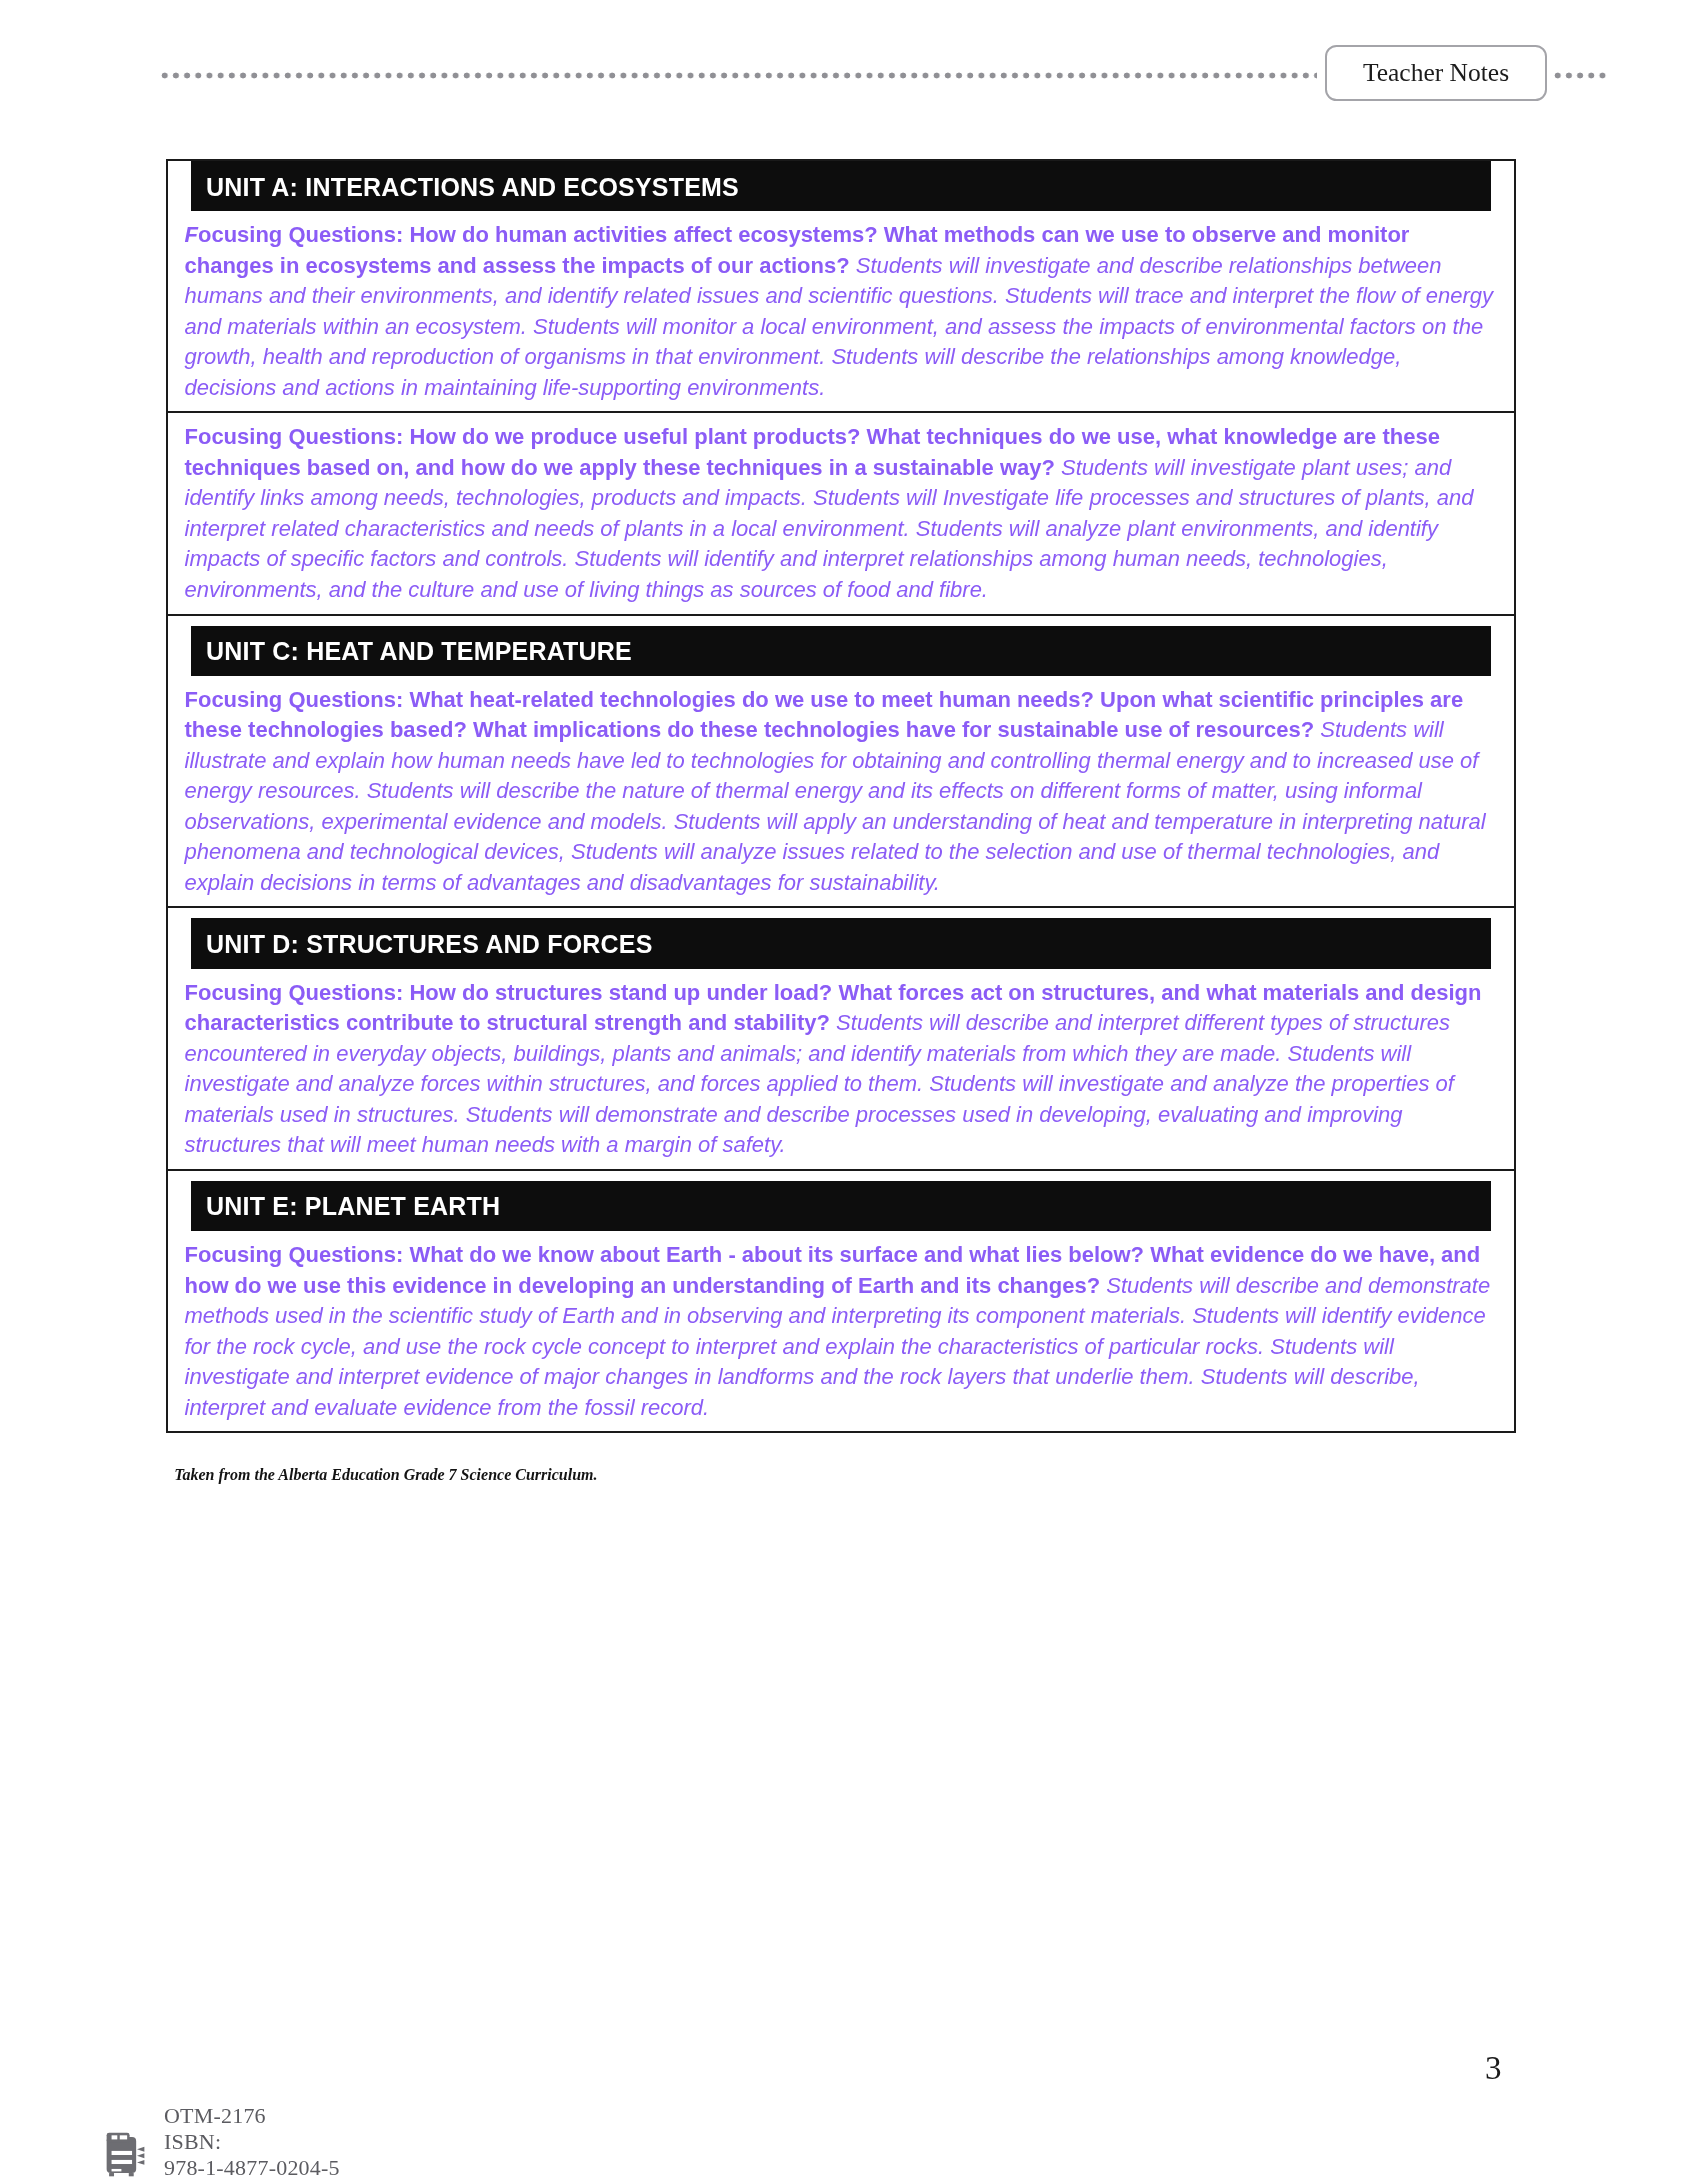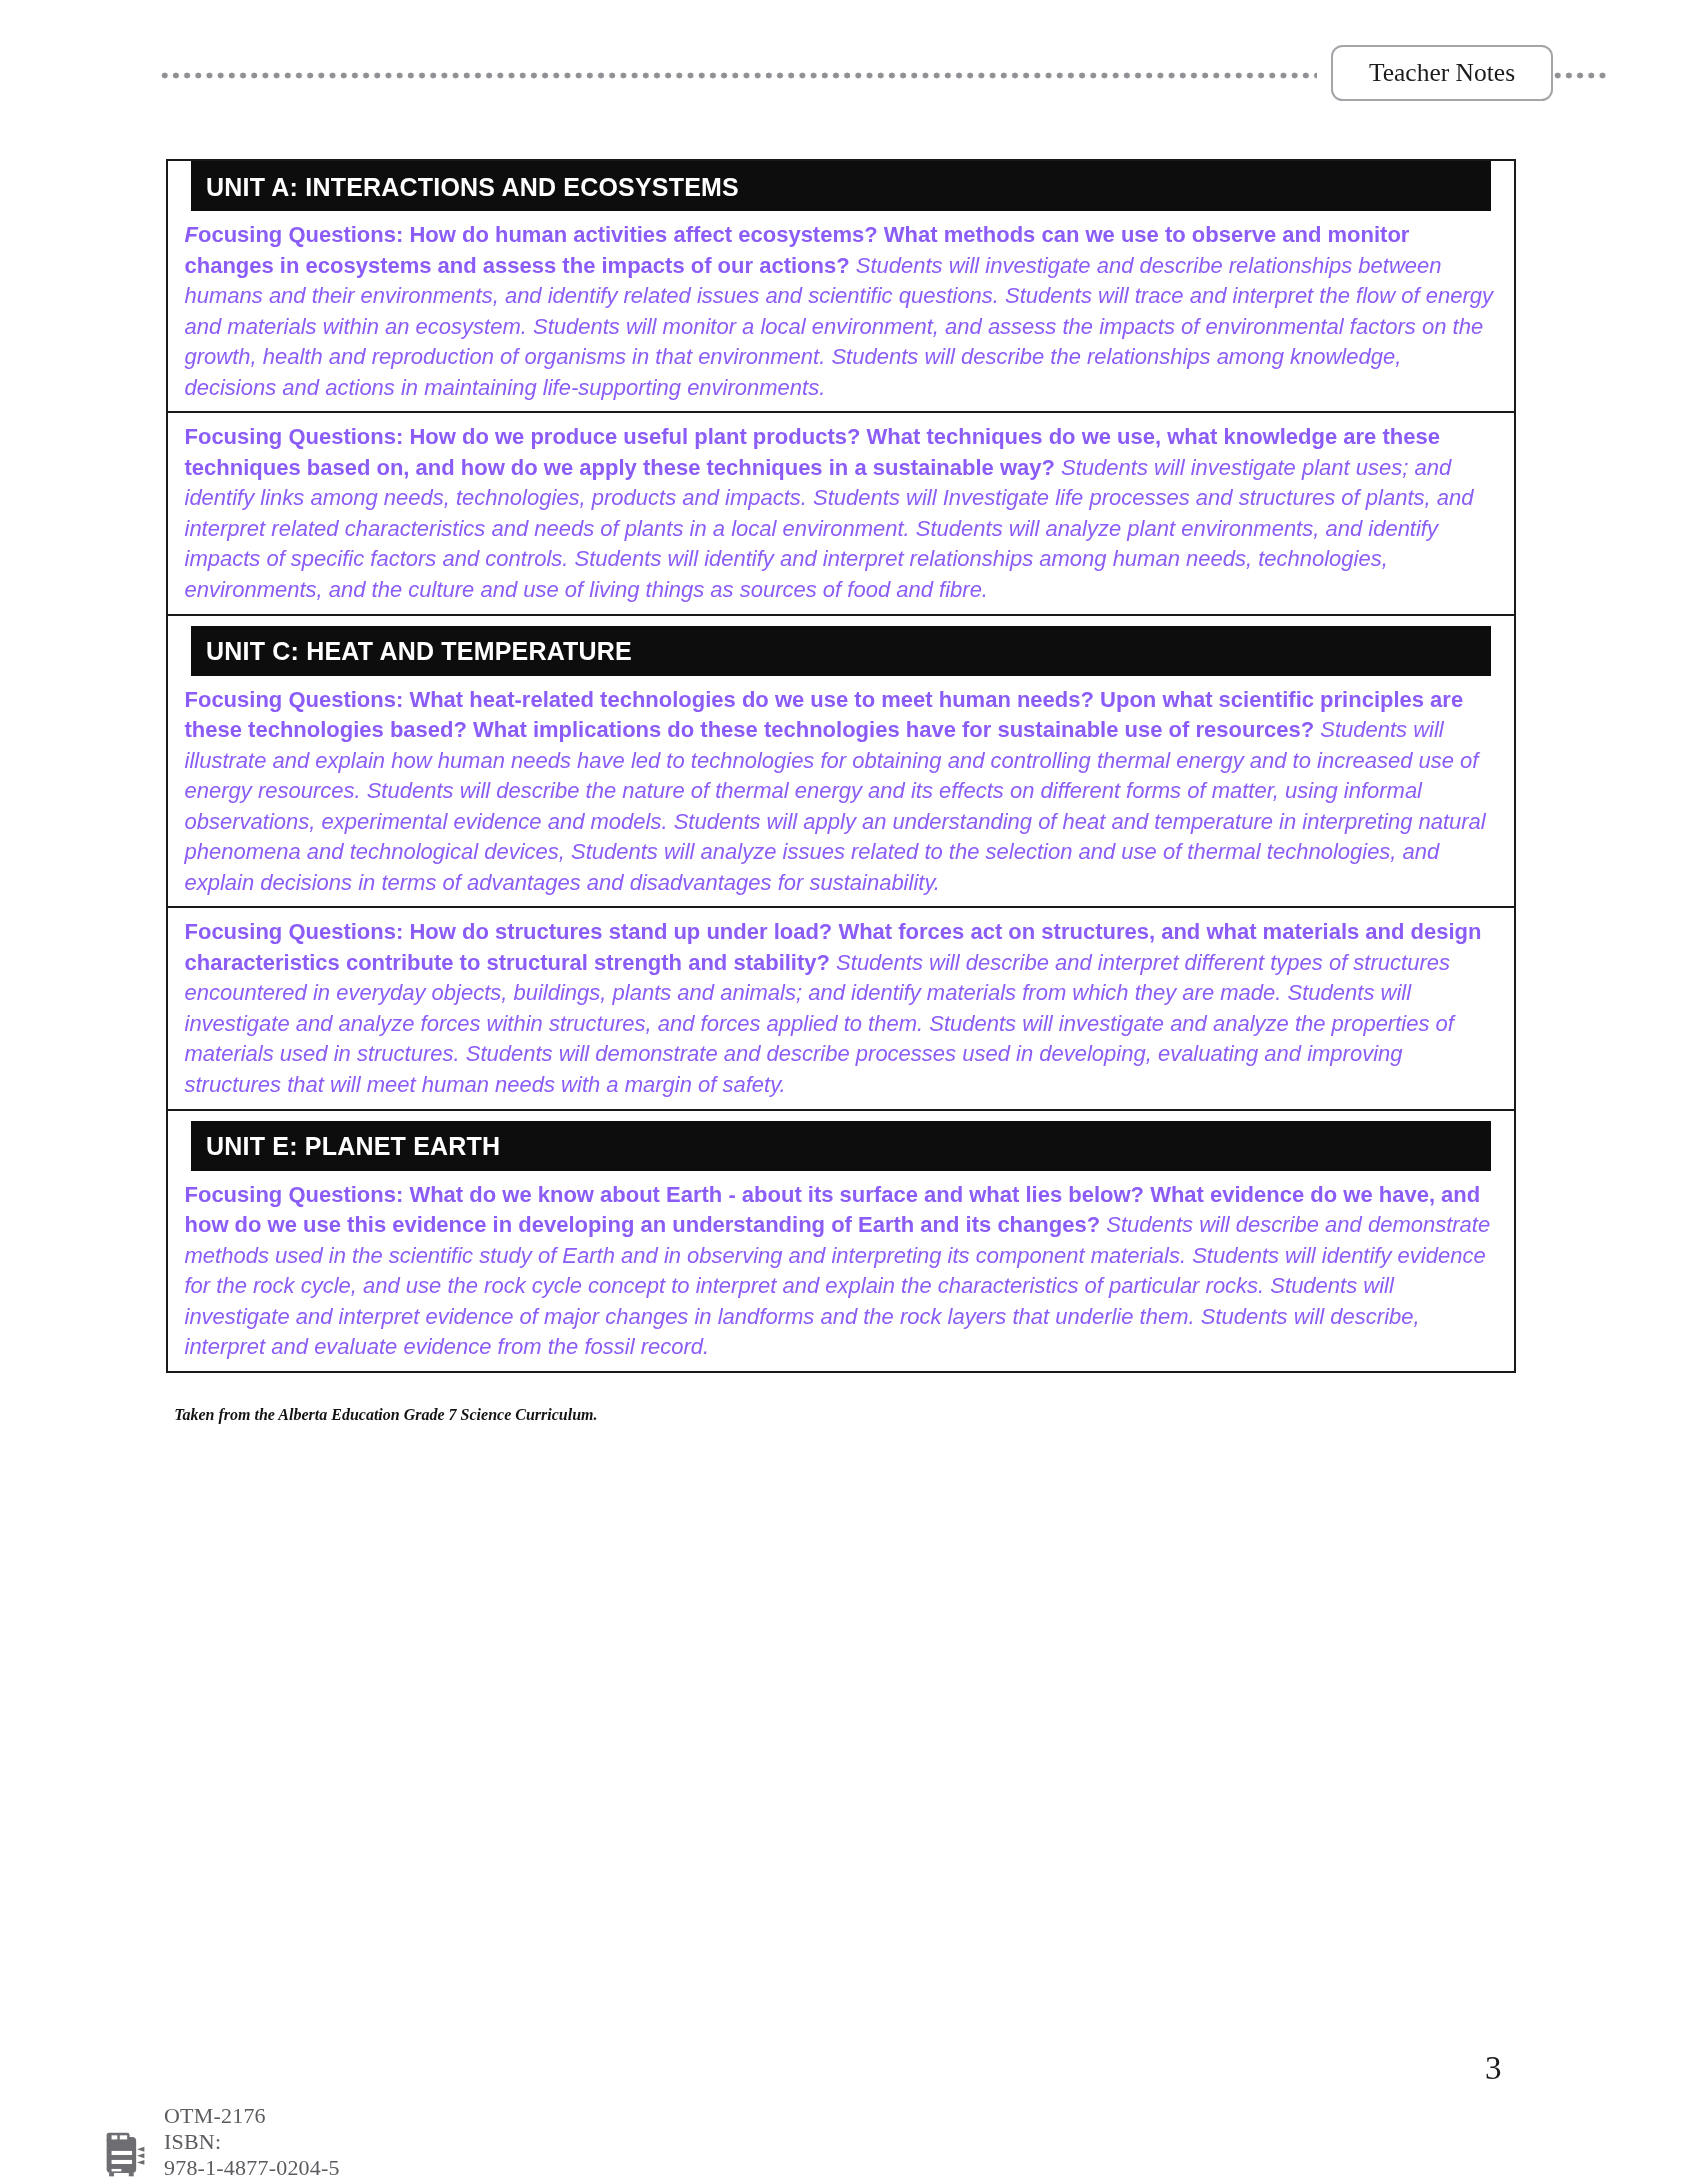--- a/index.html
+++ b/index.html
@@ -20,21 +20,21 @@
   .dotline.left  { left:161px;  width:1156px; }
   .dotline.right { left:1554px; width:56px; }
 
   .teacher-tab {
     position:absolute; left:1325px; top:45px;
     width:222px; height:56px; box-sizing:border-box;
     background:#ffffff;
     border:2.5px solid #a4a4a9; border-radius:11.5px;
     display:flex; align-items:center; justify-content:center;
     font-family:"Liberation Serif", serif;
-    font-size:25.5px; color:#1c1c1c;margin-left:6px;
+    font-size:25.5px; color:#1c1c1c;
   }
 
   
   .doc { position:absolute; left:166px; top:159px; width:1350px; }
 
   .units { border:2.5px solid #1a1a1a; box-sizing:border-box; background:#fff; }
   .unit + .unit { border-top:2.5px solid #1a1a1a; }
 
   .unit-bar {
     background:#0d0d0d; color:#ffffff;
@@ -99,20 +99,21 @@
         <div class="unit-body"><span class="q"><em class="lead-italic">F</em>ocusing Questions: How do human activities affect ecosystems? What methods can we use to observe and monitor changes in ecosystems and assess the impacts of our actions?</span> <span class="desc">Students will investigate and describe relationships between humans and their environments, and identify related issues and scientific questions. Students will trace and interpret the flow of energy and materials within an ecosystem. Students will monitor a local environment, and assess the impacts of environmental factors on the growth, health and reproduction of organisms in that environment. Students will describe the relationships among knowledge, decisions and actions in maintaining life-supporting environments.</span></div>
       </section>
       <section class="unit">
         <div class="unit-body"><span class="q">Focusing Questions: How do we produce useful plant products? What techniques do we use, what knowledge are these techniques based on, and how do we apply these techniques in a sustainable way?</span> <span class="desc">Students will investigate plant uses; and identify links among needs, technologies, products and impacts. Students will Investigate life processes and structures of plants, and interpret related characteristics and needs of plants in a local environment. Students will analyze plant environments, and identify impacts of specific factors and controls. Students will identify and interpret relationships among human needs, technologies, environments, and the culture and use of living things as sources of food and fibre.</span></div>
       </section>
       <section class="unit">
         <div class="unit-bar">UNIT C: HEAT AND TEMPERATURE</div>
         <div class="unit-body"><span class="q">Focusing Questions: What heat-related technologies do we use to meet human needs? Upon what scientific principles are these technologies based? What implications do these technologies have for sustainable use of resources?</span> <span class="desc">Students will illustrate and explain how human needs have led to technologies for obtaining and controlling thermal energy and to increased use of energy resources. Students will describe the nature of thermal energy and its effects on different forms of matter, using informal observations, experimental evidence and models. Students will apply an understanding of heat and temperature in interpreting natural phenomena and technological devices, Students will analyze issues related to the selection and use of thermal technologies, and explain decisions in terms of advantages and disadvantages for sustainability.</span></div>
       </section>
       <section class="unit">
+        <div class="unit-bar">UNIT D: STRUCTURES AND FORCES</div>
         <div class="unit-body"><span class="q">Focusing Questions: How do structures stand up under load? What forces act on structures, and what materials and design characteristics contribute to structural strength and stability?</span> <span class="desc">Students will describe and interpret different types of structures encountered in everyday objects, buildings, plants and animals; and identify materials from which they are made. Students will investigate and analyze forces within structures, and forces applied to them. Students will investigate and analyze the properties of materials used in structures. Students will demonstrate and describe processes used in developing, evaluating and improving structures that will meet human needs with a margin of safety.</span></div>
       </section>
       <section class="unit">
         <div class="unit-bar">UNIT E: PLANET EARTH</div>
         <div class="unit-body"><span class="q">Focusing Questions: What do we know about Earth - about its surface and what lies below? What evidence do we have, and how do we use this evidence in developing an understanding of Earth and its changes?</span> <span class="desc">Students will describe and demonstrate methods used in the scientific study of Earth and in observing and interpreting its component materials. Students will identify evidence for the rock cycle, and use the rock cycle concept to interpret and explain the characteristics of particular rocks. Students will investigate and interpret evidence of major changes in landforms and the rock layers that underlie them. Students will describe, interpret and evaluate evidence from the fossil record.</span></div>
       </section>
     </div>
   <p class="caption">Taken from the Alberta Education Grade 7 Science Curriculum.</p>
 </div>
 

